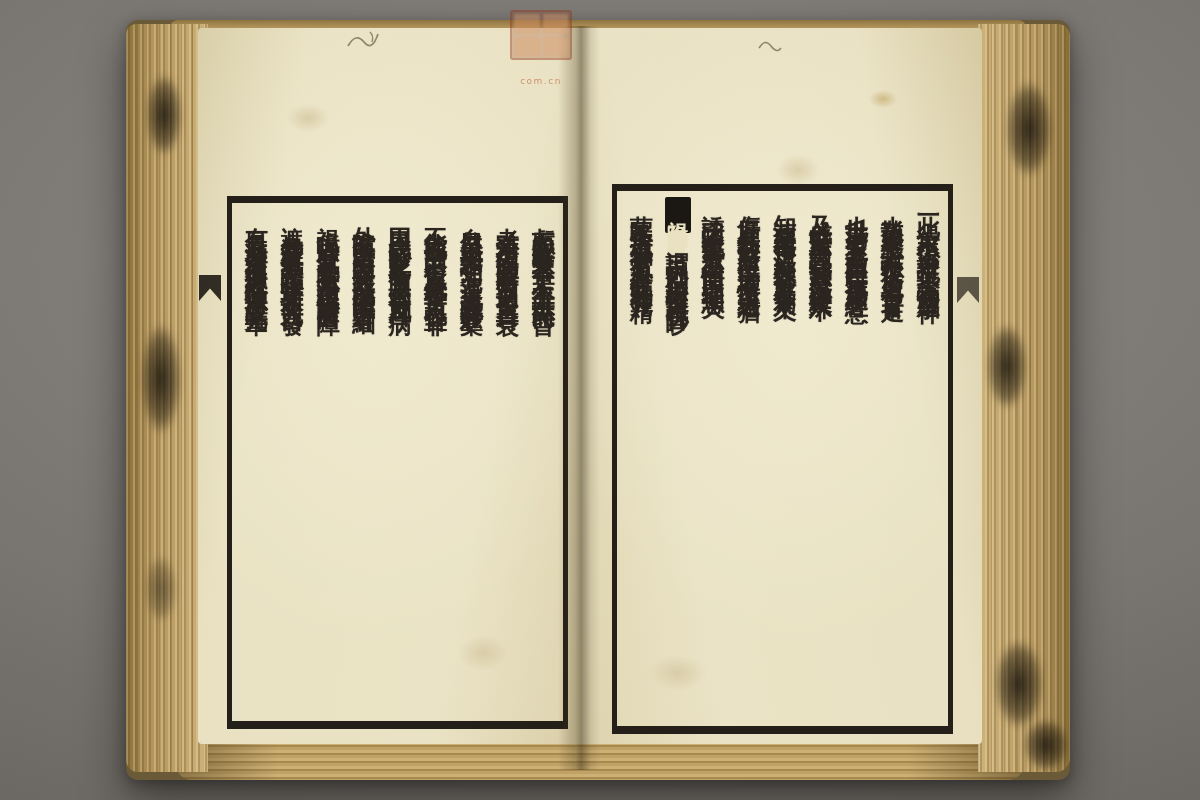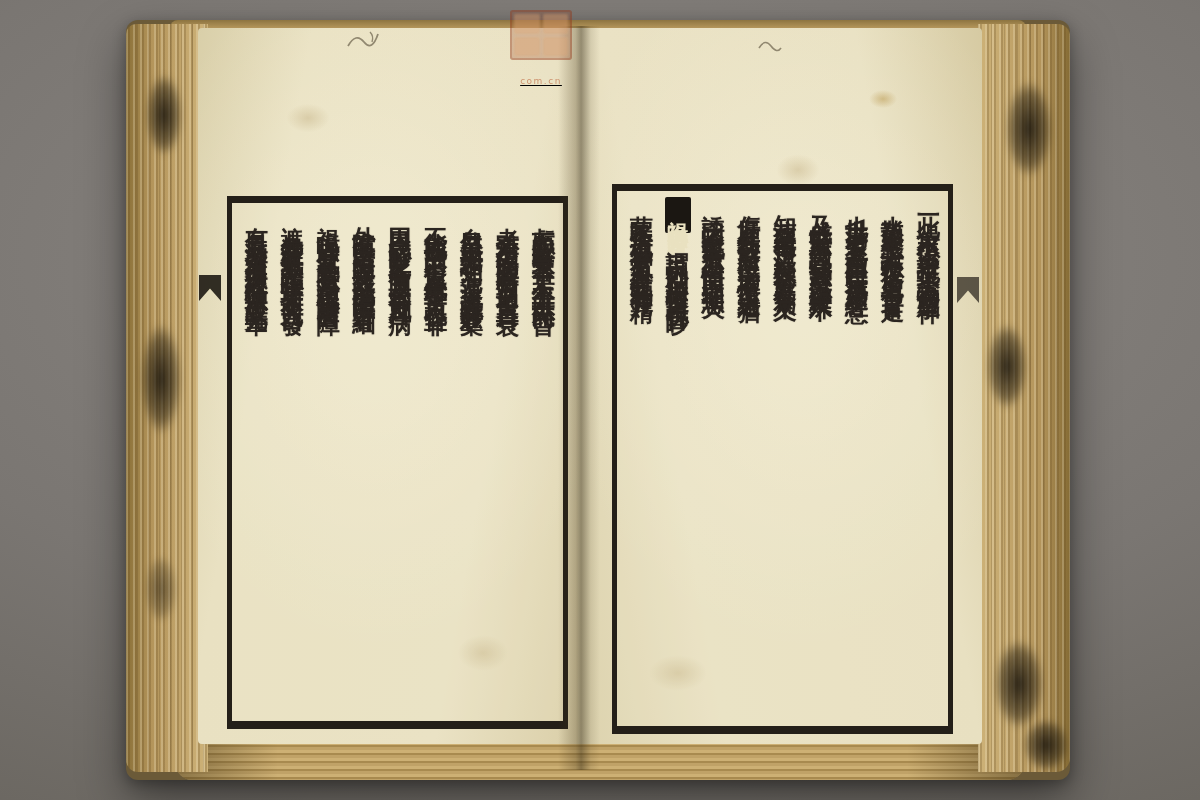--- a/index.html
+++ b/index.html
@@ -59,21 +59,21 @@
   .fold-strip{position:absolute;z-index:3;overflow:hidden;}
   .fold-strip-left{left:70px;top:176px;width:28px;height:533px;}
   .fold-strip-right{left:828px;top:164px;width:28px;height:550px;}
   .fold-label{writing-mode:vertical-rl;text-orientation:upright;font-weight:700;color:#3b3326;
     font-size:15px;line-height:1;letter-spacing:3px;margin:0 auto;width:16px;overflow:hidden;}
   .fishtail{width:22px;height:26px;margin:0 auto;background:#221d16;opacity:.92;
     clip-path:polygon(0 0,100% 0,100% 100%,50% 52%,0 100%);}
   .stain{position:absolute;border-radius:50%;pointer-events:none;
     background:radial-gradient(closest-side,rgba(150,118,55,.22),rgba(0,0,0,0) 72%);}
   
-  .watermark{position:absolute;left:504px;top:10px;width:74px;height:96px;z-index:6;pointer-events:none;text-decoration:underline;}
+  .watermark{position:absolute;left:504px;top:10px;width:74px;height:96px;z-index:6;pointer-events:none;}
   .wm-seal{width:62px;height:50px;margin:0 auto;border-radius:3px;filter:blur(.4px);
     background:rgba(146,58,26,.26);box-shadow:inset 0 0 0 2px rgba(146,58,26,.28);
     display:grid;grid-template-columns:1fr 1fr;gap:3px;padding:4px;box-sizing:border-box;}
   .wm-glyph{background:rgba(226,168,118,.38);border-radius:2px;filter:blur(1px);}
   .wm-url{margin-top:16px;text-align:center;font-size:9px;letter-spacing:1.5px;
     color:rgba(186,94,52,.6);}
   .scribble{position:absolute;z-index:5;opacity:.6;}
 </style>
 </head>
 <body>

